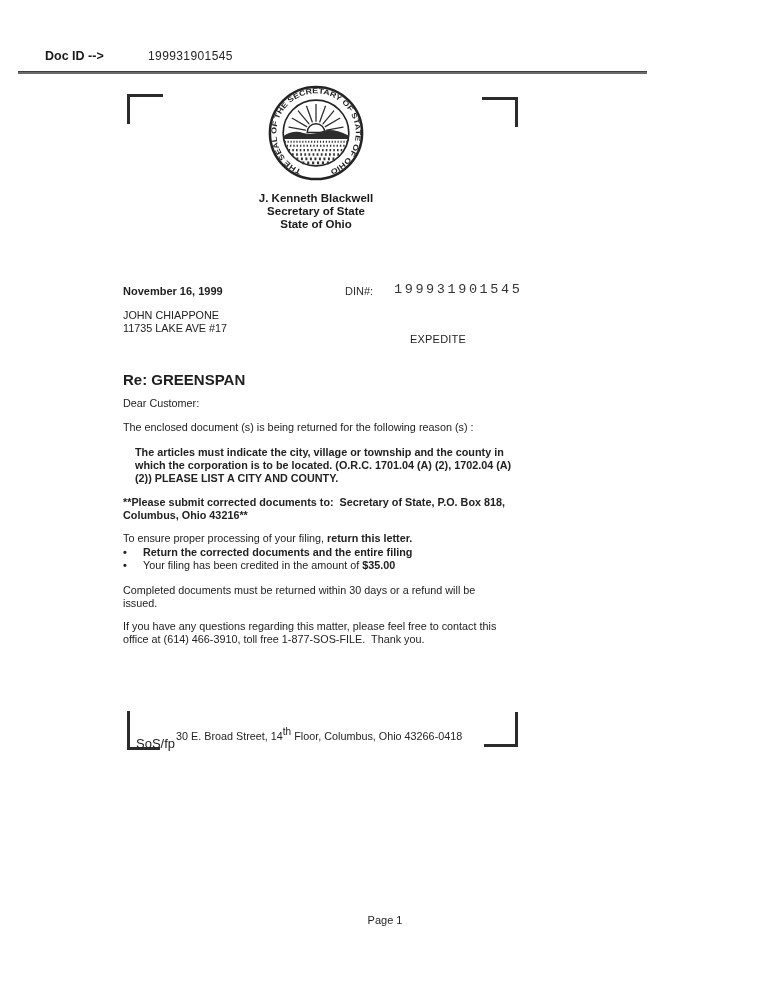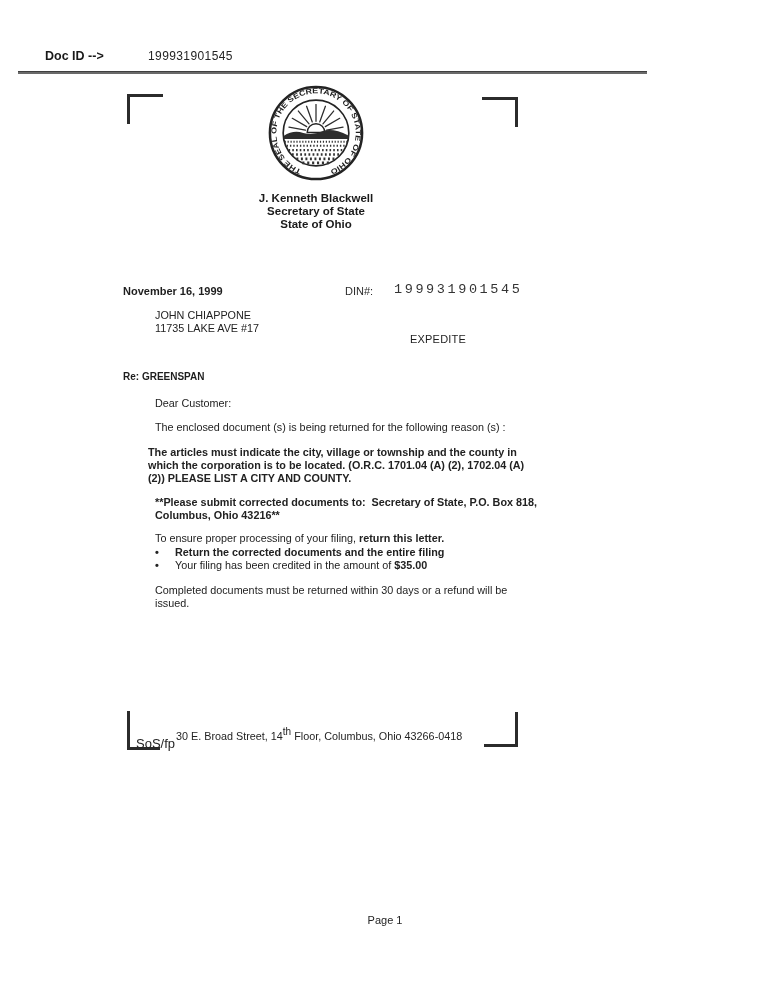--- a/index.html
+++ b/index.html
@@ -20,31 +20,31 @@
   .br-tl{left:127px;top:94px;width:33px;height:27px;border-left:3px solid #2b2b2b;border-top:3px solid #2b2b2b;}
   .br-tr{left:482px;top:97px;width:33px;height:27px;border-right:3px solid #2b2b2b;border-top:3px solid #2b2b2b;}
   .br-bl{left:127px;top:711px;width:30px;height:36px;border-left:3px solid #2b2b2b;border-bottom:3px solid #2b2b2b;}
   .br-br{left:484px;top:712px;width:31px;height:32px;border-right:3px solid #2b2b2b;border-bottom:3px solid #2b2b2b;}
 
   
   .seal{left:267px;top:84px;width:98px;height:98px;}
   .officer{left:216px;top:192px;width:200px;text-align:center;font-size:11.5px;font-weight:bold;line-height:13px;color:#1a1a1a;}
 
   
-  .body-text{font-size:10.8px;line-height:13px;color:#222;margin-left:32px;}
+  .body-text{font-size:10.8px;line-height:13px;color:#222;}
   .b{font-weight:bold;}
   .date-line{left:123px;top:285px;font-size:11px;font-weight:bold;}
   .din-label{left:345px;top:285px;font-size:11px;color:#2c2c2c;}
   .din-value{left:394px;top:282px;font-family:"Liberation Mono","DejaVu Sans Mono",monospace;font-size:13.5px;letter-spacing:2.6px;color:#343434;}
   .recipient{left:123px;top:309px;width:300px;}
   .expedite{left:410px;top:333px;font-size:11px;font-weight:normal;letter-spacing:.2px;}
-  .subject{left:123px;top:371px;font-size:10px;font-weight:bold;}
+  .subject{left:123px;top:371px;font-size:15px;font-weight:bold;}
   .salutation{left:123px;top:397px;}
   .intro{left:123px;top:421px;width:400px;}
-  .reason{left:116px;top:446px;width:384px;font-weight:bold;}
+  .reason{left:135px;top:446px;width:384px;font-weight:bold;}
   .submit{left:123px;top:496px;width:384px;font-weight:bold;white-space:pre-wrap;}
   .ensure{left:123px;top:532px;width:400px;}
   .bullet-row{left:123px;width:400px;display:flex;}
   .bullet-1{top:546px;}
   .bullet-2{top:559px;}
   .bullet-marker{width:20px;flex:0 0 20px;font-size:11px;}
   .bullet-marker::before{content:"\2022";font-weight:bold;}
   .deadline{left:123px;top:584px;width:384px;}
   .contact{left:123px;top:620px;width:392px;white-space:pre-wrap;}
 
@@ -134,18 +134,19 @@
   <div class="abs bullet-row bullet-1 body-text">
     <span class="bullet-marker"></span>
     <span class="b">Return the corrected documents and the entire filing</span>
   </div>
   <div class="abs bullet-row bullet-2 body-text">
     <span class="bullet-marker"></span>
     <span><span>Your filing has been credited in the amount of </span><span class="b">$35.00</span></span>
   </div>
 
   <div class="abs deadline body-text">Completed documents must be returned within 30 days or a refund will be issued.</div>
+  <div class="abs contact body-text">If you have any questions regarding this matter, please feel free to contact this office at (614) 466-3910, toll free 1-877-SOS-FILE.  Thank you.</div>
 
   <div class="abs initials">SoS/fp</div>
   <div class="abs footer-address"><span>30 E. Broad Street, 14</span><sup>th</sup><span> Floor, Columbus, Ohio 43266-0418</span></div>
   <div class="abs page-number">Page 1</div>
 
 </div>
 
 </body></html>

